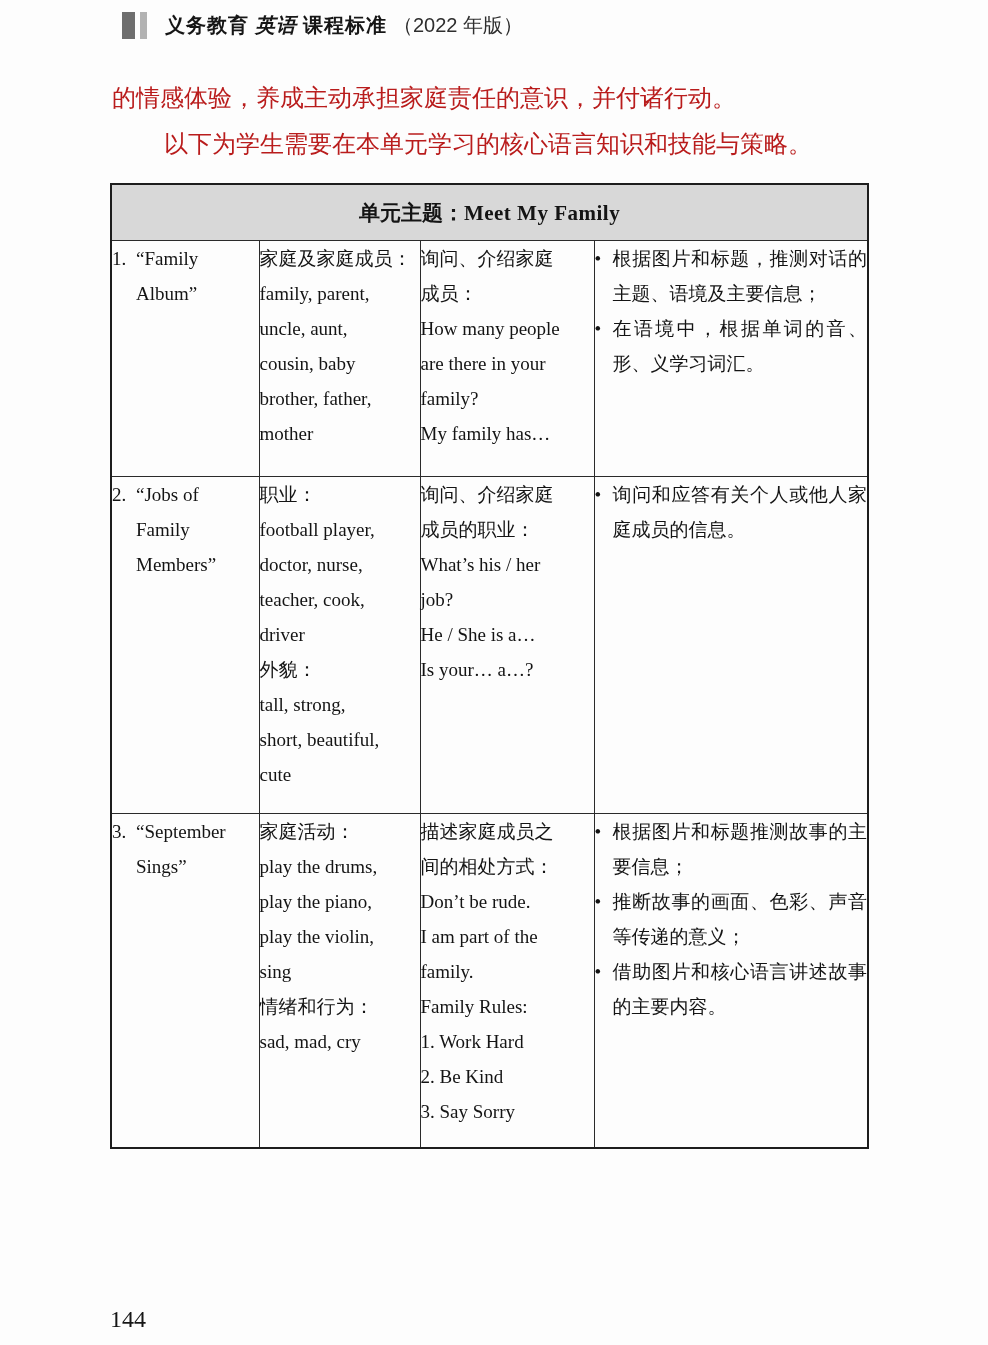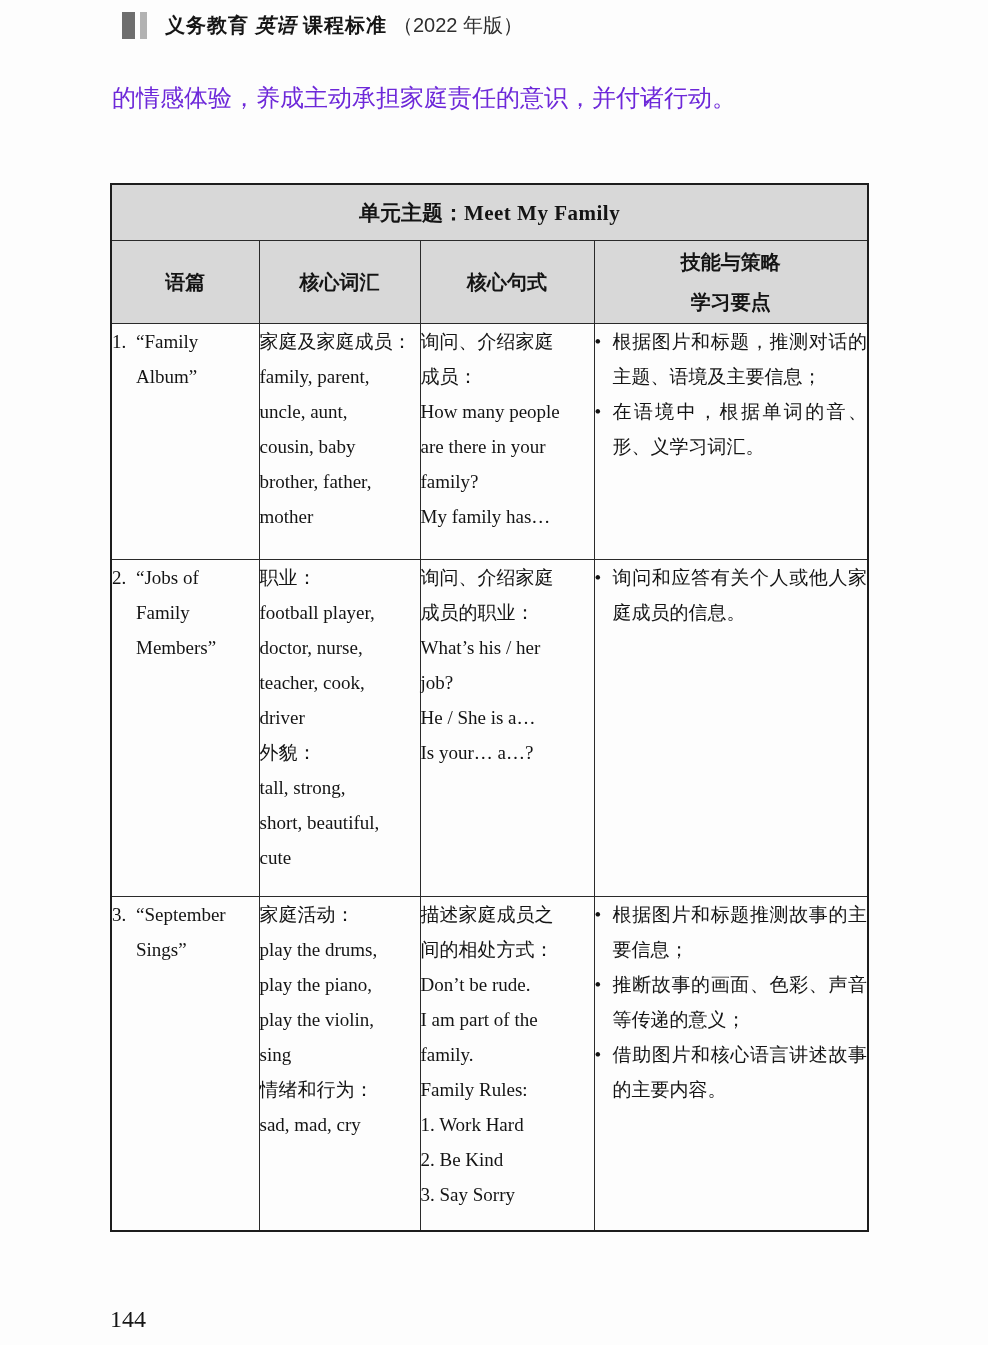--- a/index.html
+++ b/index.html
@@ -20,21 +20,21 @@
     font-family:"Liberation Sans","DejaVu Sans",sans-serif;
     margin-left:38px;
   }
   .bar{display:inline-block;height:27px;}
   .bar-dark{width:13px;background:#6e6e6e;}
   .bar-light{width:7px;background:#b2b2b2;margin-left:5px;}
   .rh-text{margin-left:18px;font-size:20px;font-weight:bold;letter-spacing:1px;}
   .rh-subject{font-style:italic;font-weight:bold;font-family:"Liberation Serif","DejaVu Serif",serif;margin:0 6px;}
   .rh-edition{font-weight:normal;color:#2e2e2e;margin-left:6px;letter-spacing:0;}
   
-  .intro-line{position:absolute;font-size:24px;line-height:32px;white-space:nowrap;color:#6d28d9;}
+  .intro-line{position:absolute;font-size:24px;line-height:32px;white-space:nowrap;color:#b91c1c;}
   .intro-1{left:112px;top:82px;}
   .intro-2{left:164px;top:128px;}
   
   table.unit{
     position:absolute;left:110px;top:183px;width:757px;
     border-collapse:collapse;table-layout:fixed;
     font-size:19px;color:#141414;
   }
   table.unit td{
     border:1px solid #2a2a2a;
@@ -74,47 +74,37 @@
 
 <div class="page">
 
   <div class="running-head">
     <span class="bar bar-dark"></span>
     <span class="bar bar-light"></span>
     <span class="rh-text"><span>义务教育</span><span class="rh-subject">英语</span><span>课程标准</span><span class="rh-edition">（2022 年版）</span></span>
   </div>
 
   <div class="intro-line intro-1">的情感体验，养成主动承担家庭责任的意识，并付诸行动。</div>
+  <div class="intro-line intro-2">以下为学生需要在本单元学习的核心语言知识和技能与策略。</div>
 
   <table class="unit">
     <colgroup>
       <col style="width:148px">
         <col style="width:161px">
         <col style="width:174px">
         <col style="width:274px">
     </colgroup>
 
     <tbody>
         <tr class="theme-row">
       <td colspan="4" class="theme-cell">
         <span class="theme-label">单元主题：</span><span class="theme-title">Meet My Family</span>
       </td>
     </tr>
 
-    <tr class="header-row">
-      <td>语篇</td>
-      <td>核心词汇</td>
-      <td>核心句式</td>
-      <td>
-        <div class="hdr-two-line">
-          <div>技能与策略</div>
-          <div>学习要点</div>
-        </div>
-      </td>
-    </tr>
 
     <tr style="height:236px">
       <td class="c1">
         <div class="numline">
           <span class="num">1.</span>
           <div class="pre">“Family
 Album”</div>
         </div>
       </td>
       <td class="c2">

